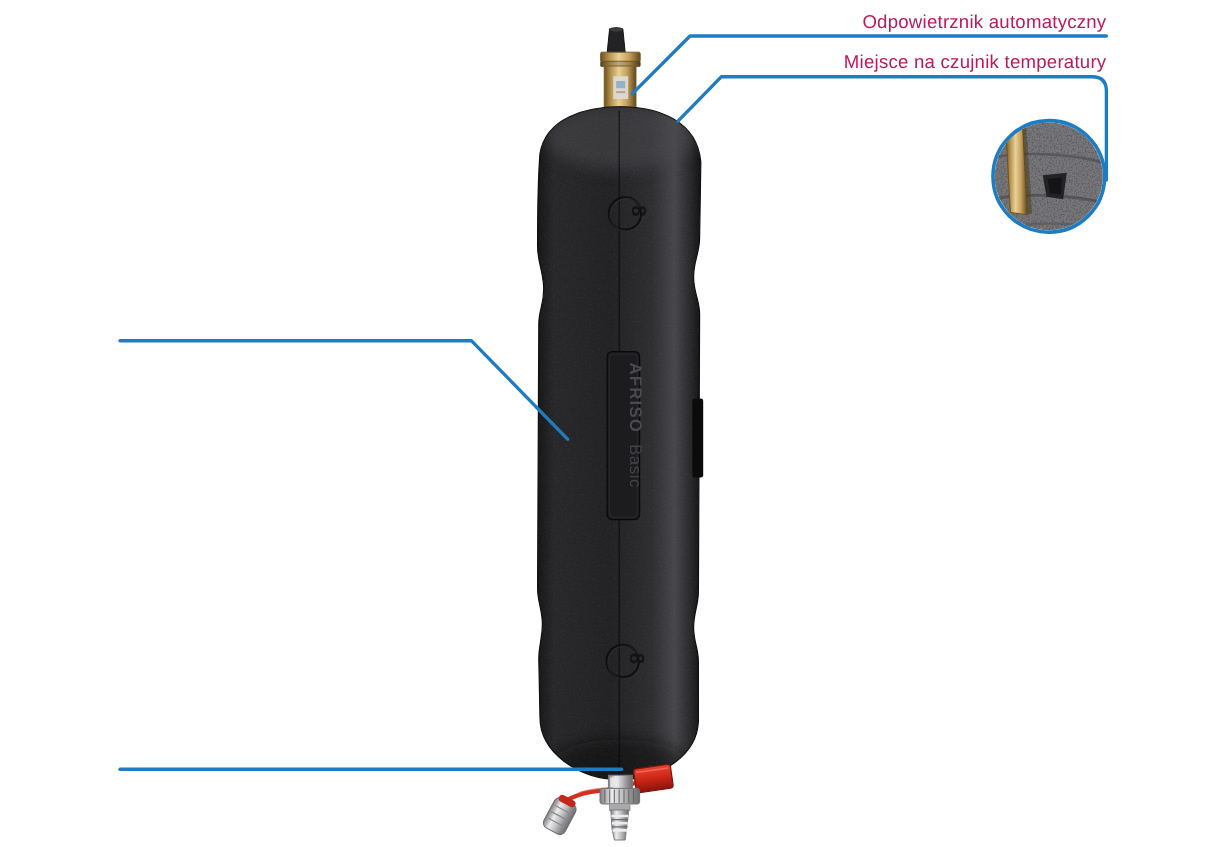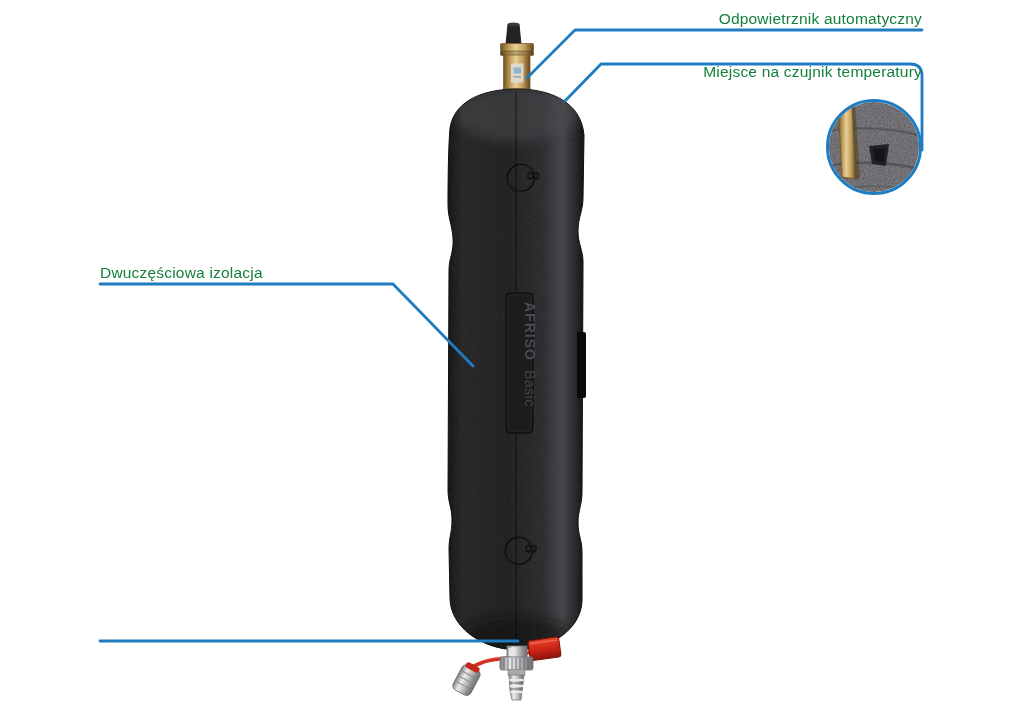--- a/index.html
+++ b/index.html
@@ -7,26 +7,26 @@
     position:relative;
     width:1024px;height:706px;
     background:#ffffff;
     font-family:"Liberation Sans", sans-serif;
     overflow:hidden;
   }
   .figure-svg{position:absolute;left:0;top:0;z-index:1;}
   .lbl{
     position:absolute;z-index:2;
     font-size:15.5px;line-height:20px;
-    color:#15803d;letter-spacing:.2px;
+    color:#be185d;letter-spacing:.2px;
     white-space:nowrap;
   }
   .lbl.right{text-align:right;}
   #lbl-air-vent{top:9px;right:102px;}
-  #lbl-temp-sensor{top:43px;right:102px;margin-top:19px;}
+  #lbl-temp-sensor{top:43px;right:102px;}
   #lbl-insulation{top:263px;left:100px;}
   #lbl-drain-valve{top:620px;left:100px;}
 </style>
 </head>
 <body>
 
 <div class="stage">
 
   <svg class="figure-svg" width="1024" height="706" viewBox="0 0 1024 706">
     <defs>
@@ -216,15 +216,14 @@
     <g fill="none" stroke-width="2.8" stroke-linecap="round" stroke-linejoin="round" stroke="#1f7cc1">
       <path d="M 922,30 L 575,30 L 527,78"></path>
       <path d="M 565,101 L 601,64 L 910,64 Q 922,64 922,76 L 922,150"></path>
       <path d="M 100,284 L 393,284 L 473,366"></path>
       <path d="M 100,641 L 518,641"></path>
     </g>
   </svg>
 
   <div class="lbl right" id="lbl-air-vent">Odpowietrznik automatyczny</div>
   <div class="lbl right" id="lbl-temp-sensor">Miejsce na czujnik temperatury</div>
-  <div class="lbl" id="lbl-insulation">Dwuczęściowa izolacja</div>
 
 </div>
 
 </body></html>

